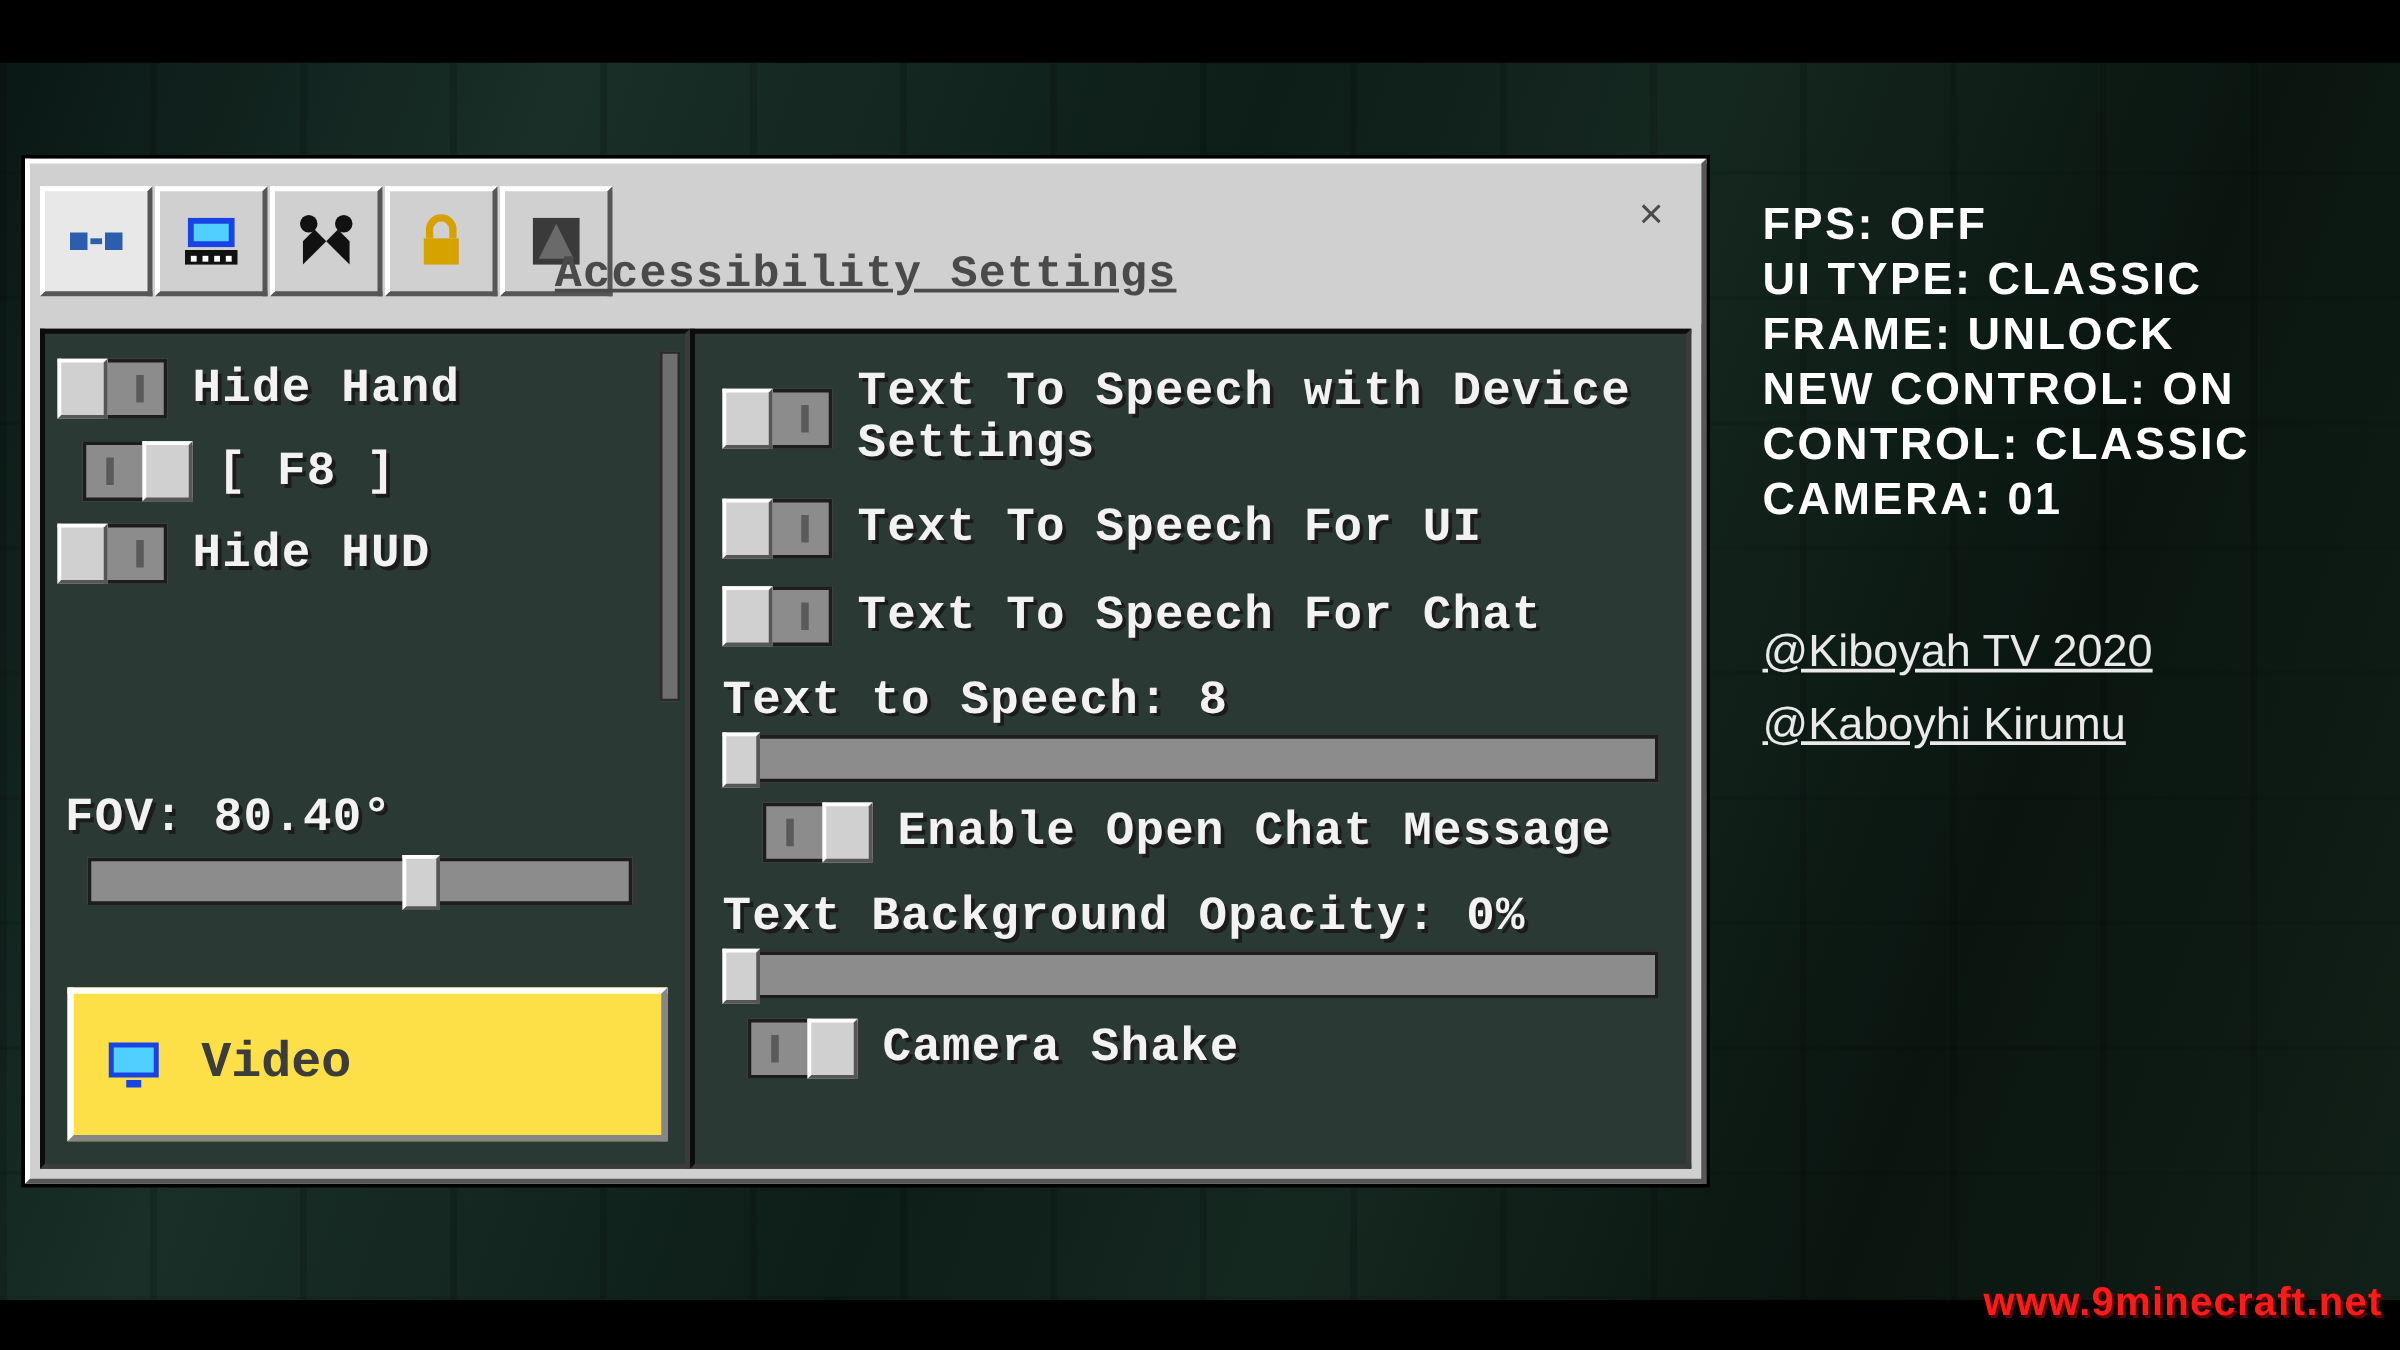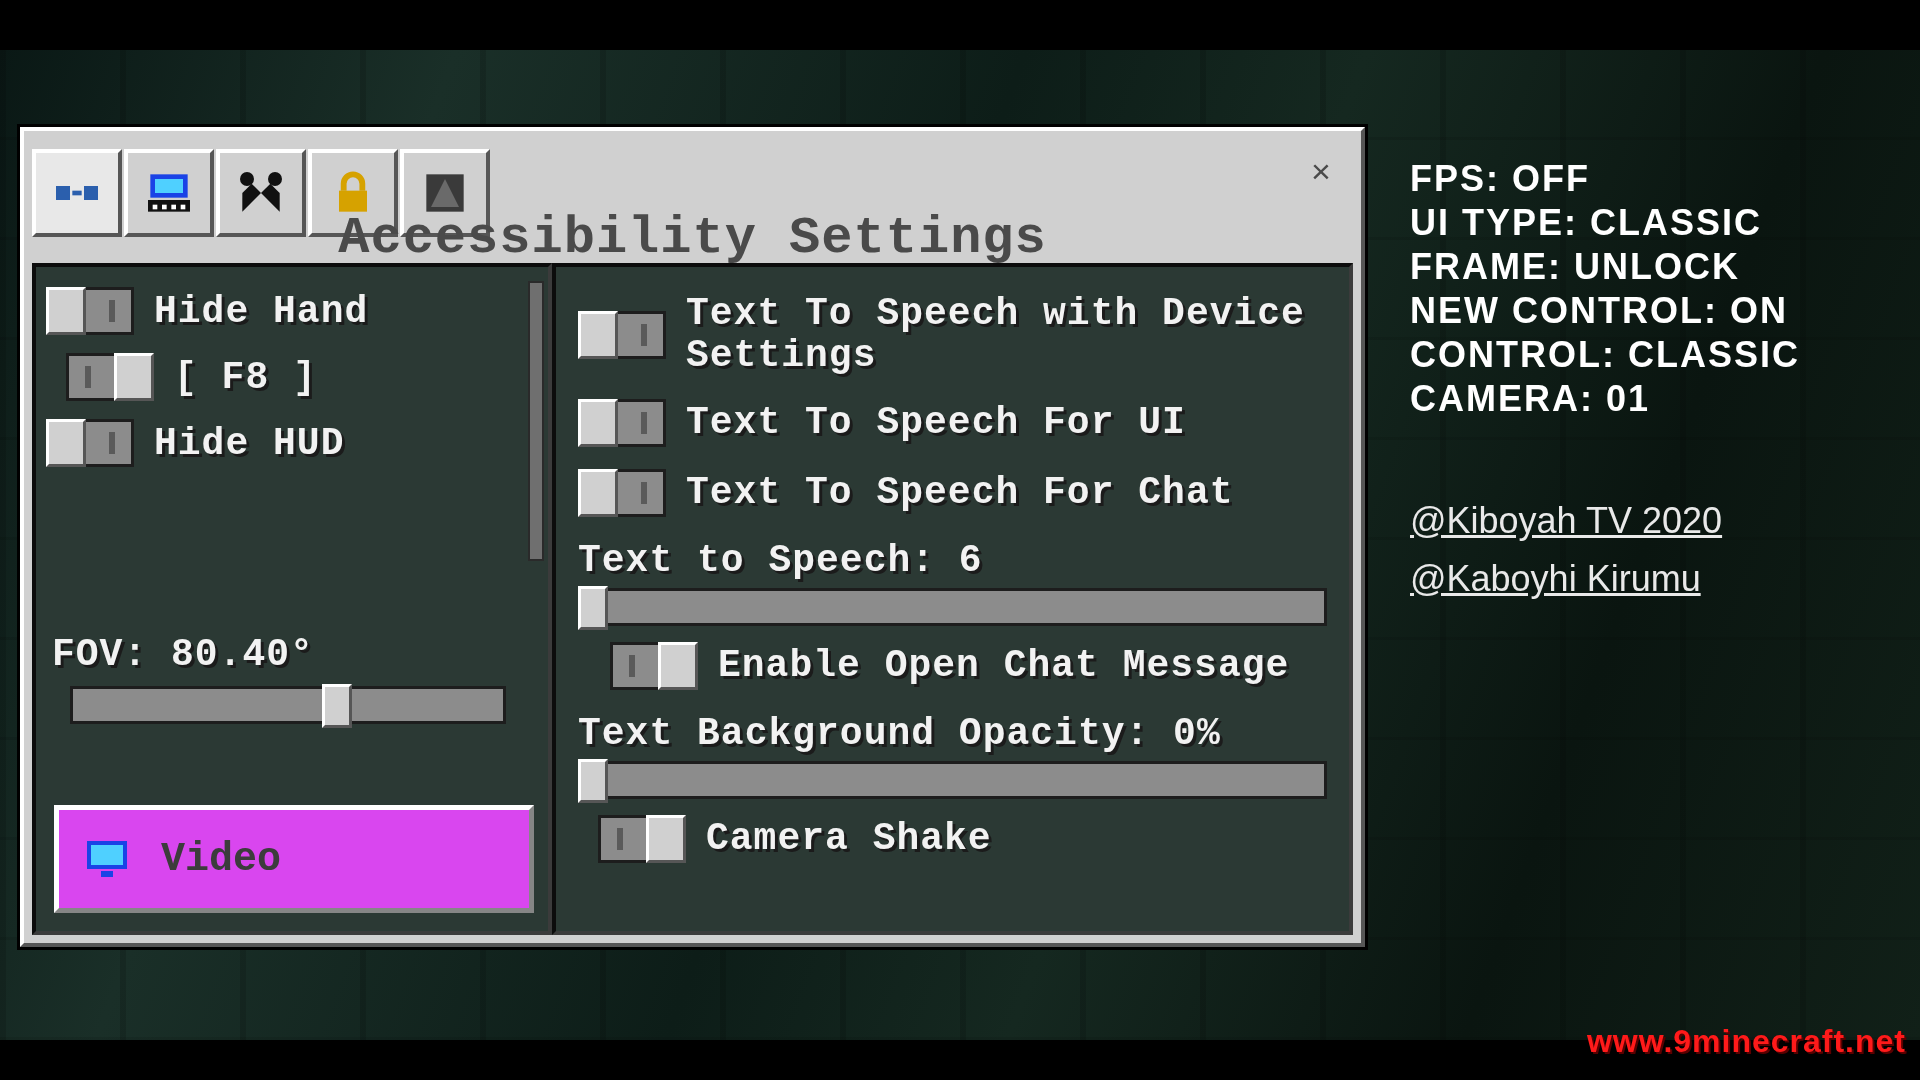--- a/index.html
+++ b/index.html
@@ -63,27 +63,28 @@
     display:flex; align-items:center; justify-content:center;
     margin-right:2px;
   }
   .tab.active {
     background:#e8e8e8;
   }
   .tab svg { width:56px; height:56px; }
   .title {
     position:absolute;
     left:0; right:0;
-    top: 78px;
+    top: 68px;
     text-align:center;
-    font-size: 52px;
+    font-size: 36px;
     color:#4a4a4a;
     letter-spacing: 1px;
     font-family: "Courier New", monospace;
     font-weight: bold;
+    text-decoration: underline;
   }
   .close-btn {
     position:absolute;
     right: 20px; top: 20px;
     width: 40px; height:40px;
     font-size: 34px;
     color:#4a4a4a;
     background:transparent;
     border:none;
     text-align:center;
@@ -189,22 +190,22 @@
     position:absolute;
     left:10px; right:30px;
     top: 350px;
   }
   .fov-box .slider-track { margin: 10px 12px 0 24px; }
   .fov-box .slider-label { margin-left: 6px; }
   .video-button {
     position:absolute;
     left: 18px;
     bottom: 18px;
-    width: 480px; height: 108px;
-    background:#d946ef;
+    width: 480px; height: 123px;
+    background:#fde047;
     border:5px solid #fff;
     border-right-color:#868686;
     border-bottom-color:#868686;
     display:flex; align-items:center;
     gap: 30px;
     padding-left: 24px;
     font-size:40px;
     color:#3c3c3c;
     font-family:"Courier New",monospace;
     font-weight:bold;
@@ -362,21 +363,21 @@
         <span>Text To Speech For UI</span>
       </div>
       <div class="opt-row">
         <div class="toggle off">
             <div class="knob"></div>
             <div class="bar"></div>
           </div>
         <span>Text To Speech For Chat</span>
       </div>
 
-      <div class="slider-label">Text to Speech: 6</div>
+      <div class="slider-label">Text to Speech: 8</div>
       <div class="slider-track">
         <div class="slider-thumb" style="left:-3px"></div>
       </div>
 
       <div class="opt-row" style="margin-left:32px">
         <div class="toggle on">
             <div class="knob"></div>
             <div class="bar"></div>
           </div>
         <span>Enable Open Chat Message</span>

